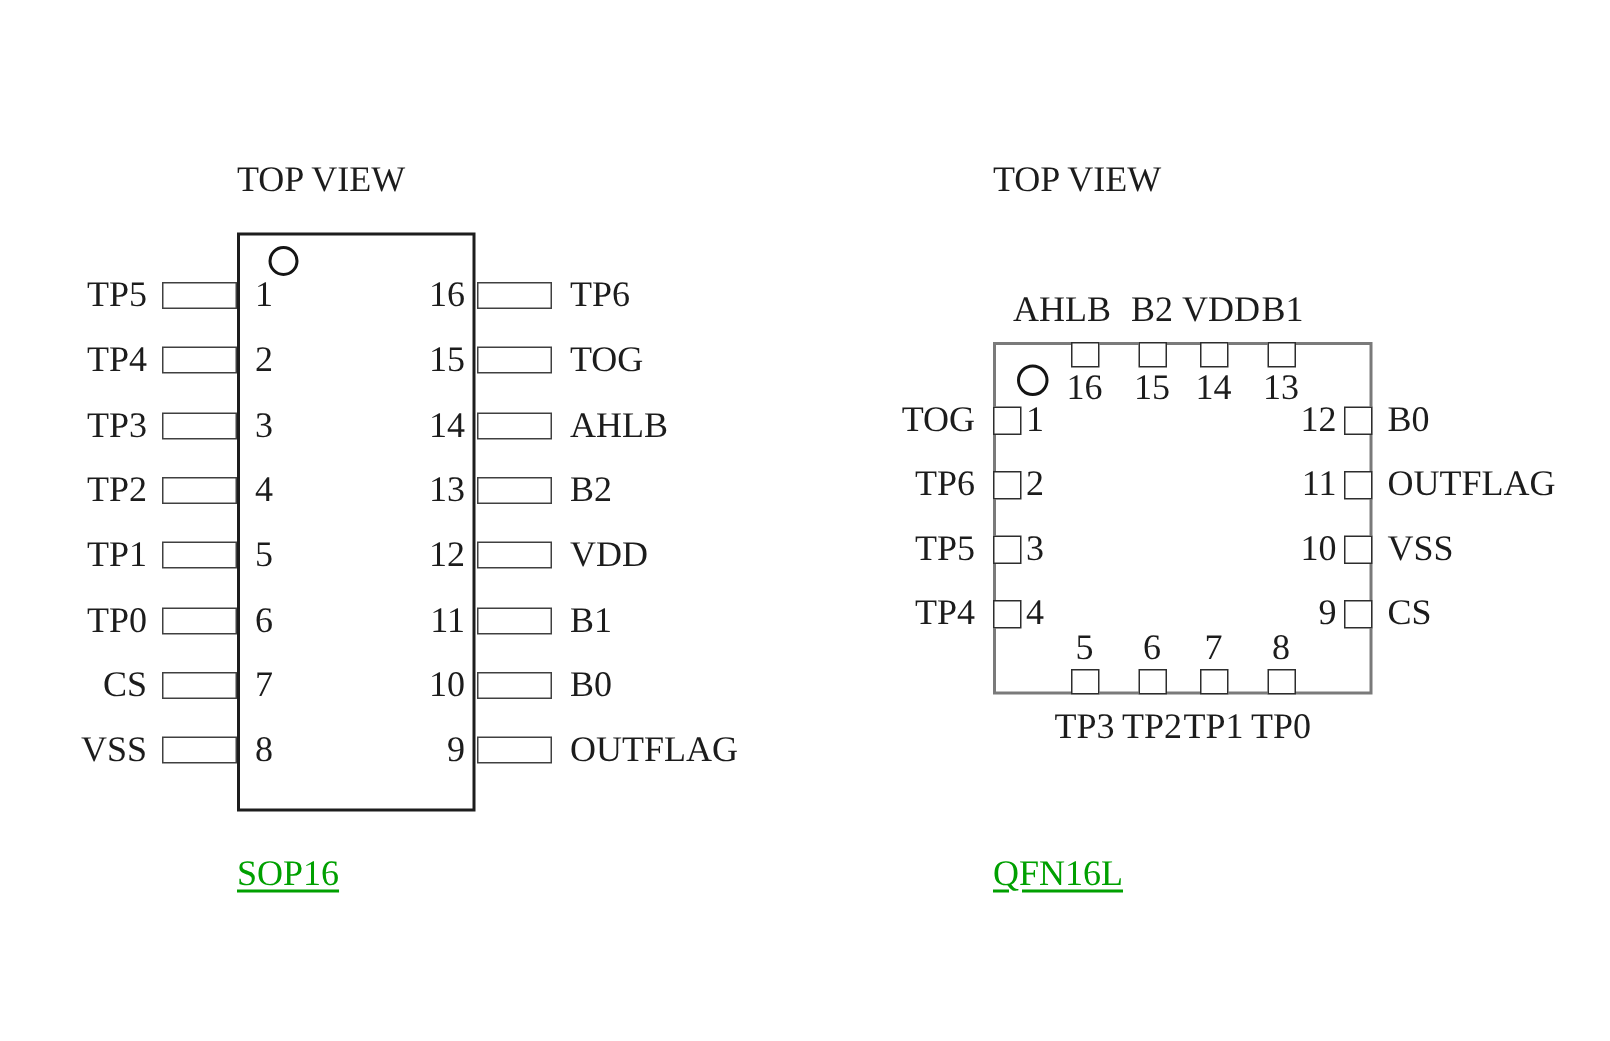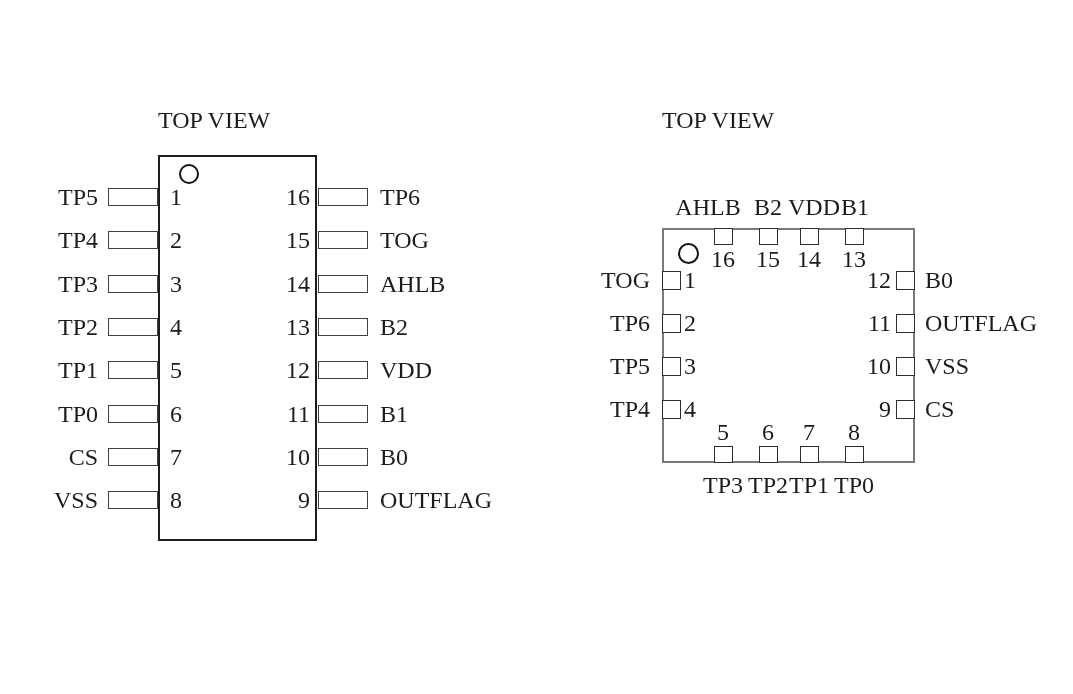--- a/index.html
+++ b/index.html
@@ -134,20 +134,23 @@
     <span class="num">10</span>
       <span class="pin"></span>
       <span class="lbl">B0</span>
   </div>
   <div class="srow srow-r" style="top:487px;">
     <span class="num">9</span>
       <span class="pin"></span>
       <span class="lbl">OUTFLAG</span>
   </div>
 
+  <div class="abs ctr" style="left:158px;top:570px;width:160px;">
+    <span class="pkg-name">SOP16</span>
+  </div>
 </div>
 
 <div class="abs" style="left:560px;top:0;width:513px;height:694px;margin-left:-560px;padding-left:560px;box-sizing:content-box;">
   <div class="abs ctr" style="left:662px;top:107px;width:254px;">TOP VIEW</div>
 
   <div class="abs qfn-body"></div>
   <div class="abs dot qfn-dot"></div>
 
   <div class="qtop-lbl" style="left:653px;top:194px;width:110px;">AHLB</div>
   <div class="qtop-lbl" style="left:713px;top:194px;width:110px;">B2</div>
@@ -211,13 +214,16 @@
   <div class="qbot-num" style="left:834px;top:419px;width:40px;">8</div>
   <div class="qsq" style="left:714px;top:446px;"></div>
   <div class="qsq" style="left:759px;top:446px;"></div>
   <div class="qsq" style="left:800px;top:446px;"></div>
   <div class="qsq" style="left:845px;top:446px;"></div>
   <div class="qbot-lbl" style="left:691px;top:472px;width:64px;">TP3</div>
   <div class="qbot-lbl" style="left:736px;top:472px;width:64px;">TP2</div>
   <div class="qbot-lbl" style="left:777px;top:472px;width:64px;">TP1</div>
   <div class="qbot-lbl" style="left:822px;top:472px;width:64px;">TP0</div>
 
+  <div class="abs ctr" style="left:662px;top:570px;width:254px;">
+    <span class="pkg-name">QFN16L</span>
+  </div>
 </div>
 
 </body></html>

